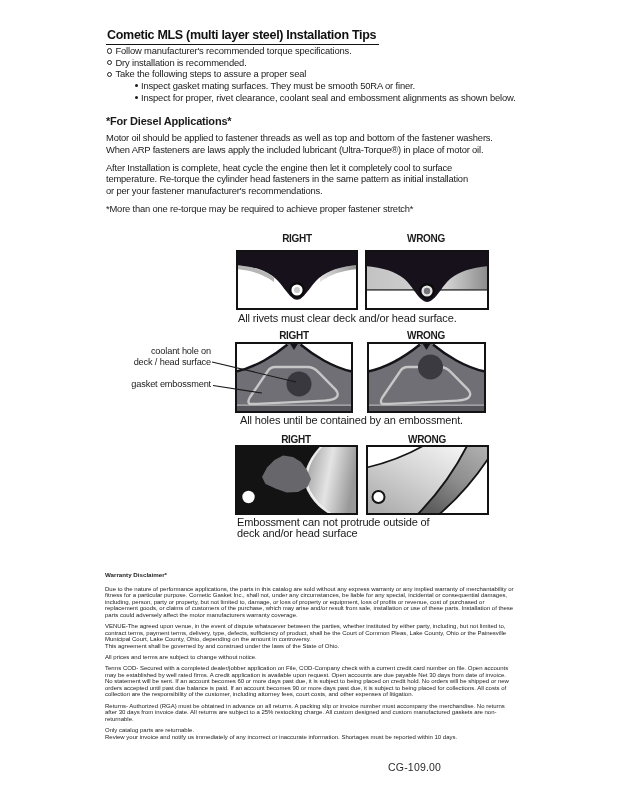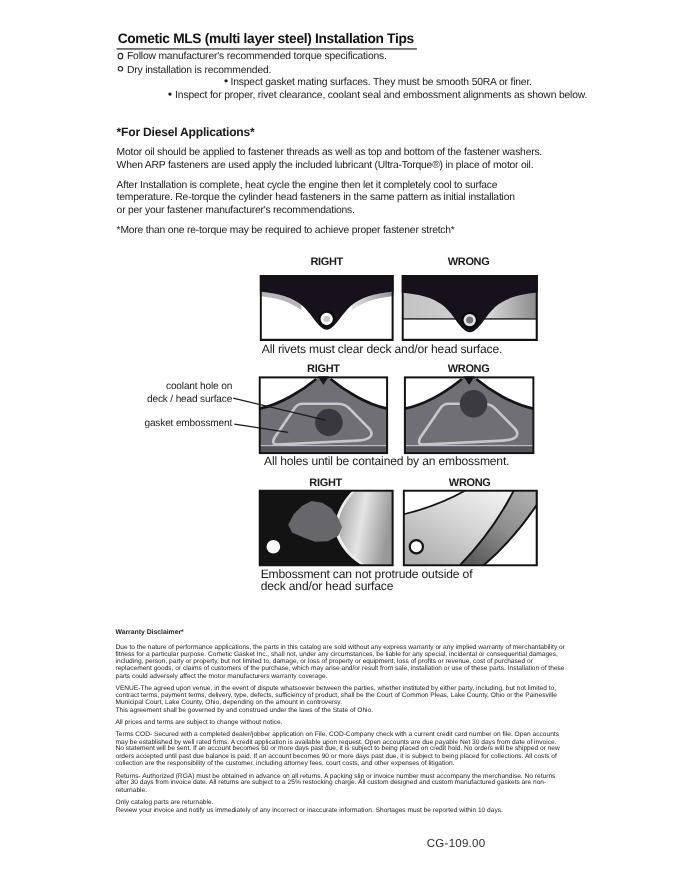--- a/index.html
+++ b/index.html
@@ -5,21 +5,21 @@
   html,body{margin:0;padding:0;background:#ffffff;}
   .page{position:relative;width:611px;height:800px;background:#ffffff;overflow:hidden;
         font-family:"Liberation Sans","DejaVu Sans",sans-serif;color:#1a1a1a;}
   .abs{position:absolute;}
 
   .title{left:106px;top:28px;font-size:12.5px;font-weight:bold;letter-spacing:-0.3px;
          color:#111;border-bottom:1.6px solid #111;padding:0 3px 2px 1px;}
 
   .bullets{left:107px;top:45px;width:470px;font-size:9.4px;line-height:11.7px;letter-spacing:-0.15px;}
   .b-row{display:flex;align-items:flex-start;}
-  .b-row.sub{margin-left:3px;justify-content:center;}
+  .b-row.sub{margin-left:28px;}
   .ring{flex:0 0 auto;width:3.4px;height:3.4px;border:1px solid #222;border-radius:50%;
         margin:3.4px 3px 0 0;}
   .dot{flex:0 0 auto;width:3px;height:3px;background:#1a1a1a;border-radius:50%;
        margin:4px 3px 0 0;}
 
   .h2{left:106px;top:115px;font-size:11px;font-weight:bold;letter-spacing:-0.2px;}
   .para{font-size:9.4px;line-height:11.6px;letter-spacing:-0.18px;white-space:pre-line;width:480px;}
   .p1{left:106px;top:132px;}
   .p2{left:106px;top:161.5px;}
   .p3{left:106px;top:202.5px;}
@@ -47,33 +47,37 @@
 
   <div class="abs bullets">
     <div class="b-row">
         <span class="ring"></span>
         <span>Follow manufacturer's recommended torque specifications.</span>
       </div>
     <div class="b-row">
         <span class="ring"></span>
         <span>Dry installation is recommended.</span>
       </div>
+    <div class="b-row">
+        <span class="ring"></span>
+        <span>Take the following steps to assure a proper seal</span>
+      </div>
     <div class="b-row sub">
         <span class="dot"></span>
         <span>Inspect gasket mating surfaces.  They must be smooth 50RA or finer.</span>
       </div>
     <div class="b-row sub">
         <span class="dot"></span>
         <span>Inspect for proper, rivet clearance, coolant seal and embossment alignments as shown below.</span>
       </div>
   </div>
 
   <div class="abs h2">*For Diesel Applications*</div>
   <div class="abs para p1">Motor oil should be applied to fastener threads as well as top and bottom of the fastener washers.
-When ARP fasteners are used apply the included lubricant (Ultra-Torque®) in place of motor oil.</div>
+When ARP fasteners are laws apply the included lubricant (Ultra-Torque®) in place of motor oil.</div>
   <div class="abs para p2">After Installation is complete, heat cycle the engine then let it completely cool to surface
 temperature. Re-torque the cylinder head fasteners in the same pattern as initial installation
 or per your fastener manufacturer's recommendations.</div>
   <div class="abs para p3">*More than one re-torque may be required to achieve proper fastener stretch*</div>
 
   <div class="abs fig-label" style="left:297px;top:232.5px;">RIGHT</div>
   <div class="abs fig-label" style="left:426px;top:232.5px;">WRONG</div>
 
   <svg class="abs" style="left:236px;top:250px;" width="122" height="60" viewBox="0 0 122 60">
     <defs>

